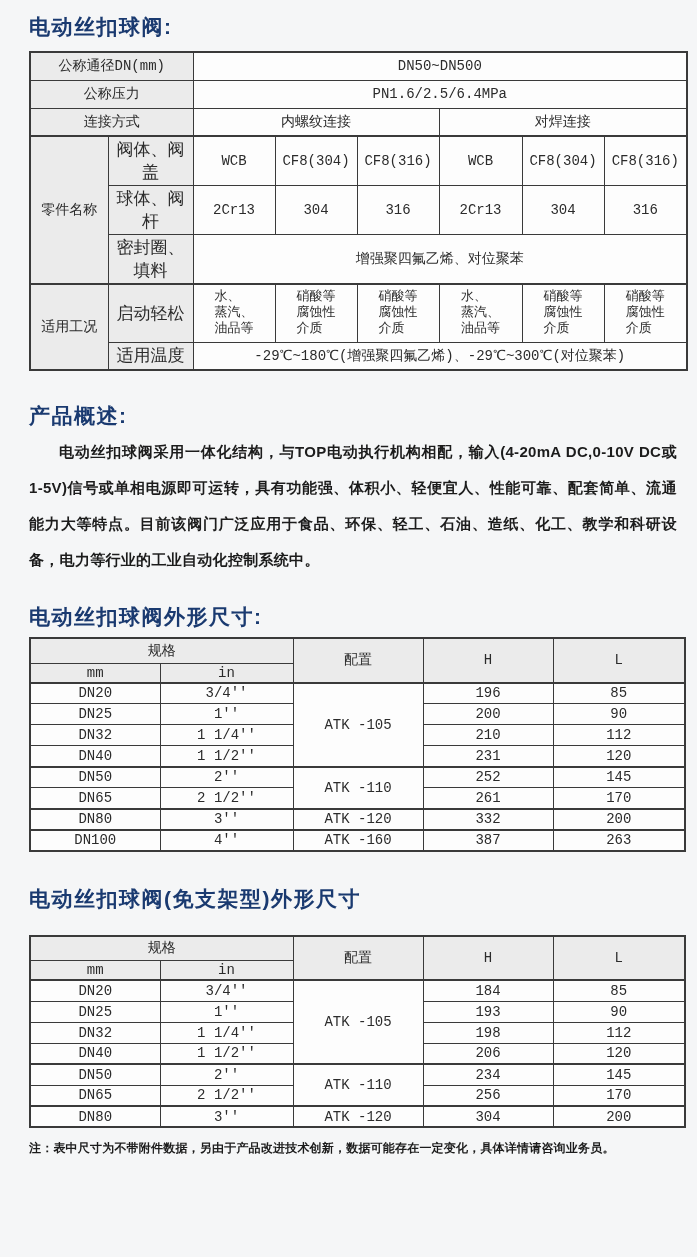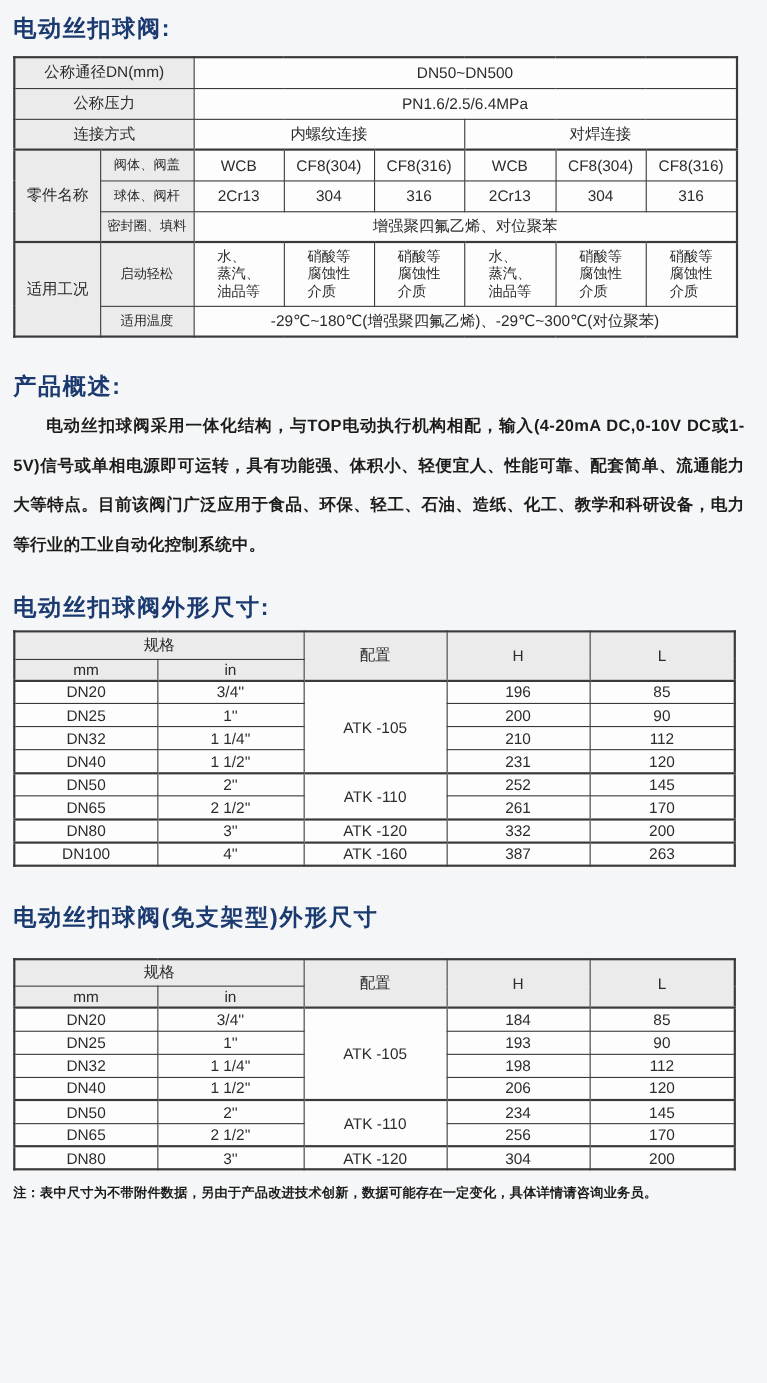--- a/index.html
+++ b/index.html
@@ -3,21 +3,21 @@
 <meta charset="utf-8">
 <style>
   * { margin:0; padding:0; box-sizing:border-box; }
   html,body { width:697px; height:1257px; }
   body {
     background:#f5f6f7;
     font-family:"Liberation Sans","DejaVu Sans",sans-serif;
     color:#222;
     overflow:hidden;
   }
-  .page { padding:14px 20px 0 12px; }
+  .page { padding:14px 20px 0 29px; }
 
   h2.sec {
     color:#1a3a70;
     font-size:21px;
     font-weight:bold;
     letter-spacing:1.5px;
     line-height:25px;
   }
   .mt-title { margin-bottom:12px; }
   .mt-overview { margin-top:32px; }
@@ -35,33 +35,34 @@
     color:#1c1c1c;
     text-align:justify;
   }
 
   table {
     border-collapse:collapse;
     width:657px;
     table-layout:fixed;
     background:#fdfdfd;
     border:2px solid #3a3a3a;
+    font-family:Liberation Mono, monospace;
   }
   td, th {
     border:1px solid #3a3a3a;
     text-align:center;
     vertical-align:middle;
     font-size:14px;
     font-weight:normal;
     padding:1px 3px;
     color:#2b2b2b;
     overflow:hidden;
   }
   .lbl { background:#ebebeb; }
-  .sm { font-size:12px; }
+  .sm { font-size:17px; }
   tr.hsep > td { border-top-width:2px; }
 
   .r28 { height:28px; }
   .r58 { height:58px; }
   .rh1 { height:25px; }
   .rh2 { height:18px; }
   .rd  { height:21px; }
 
   .pre {
     display:inline-block;

